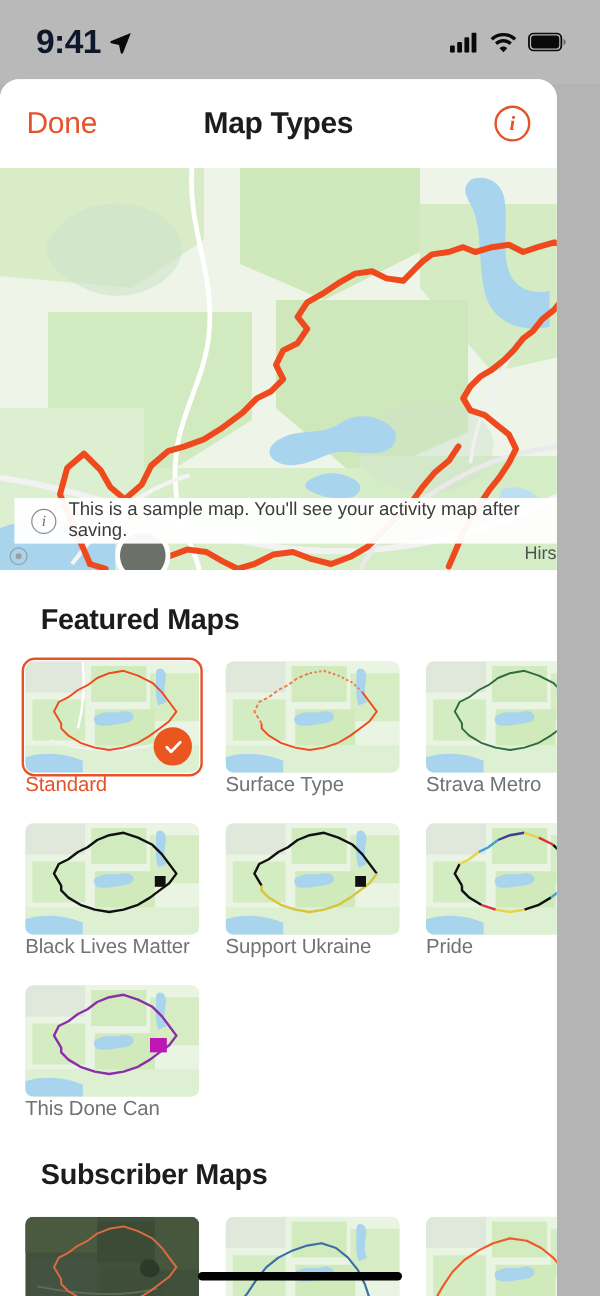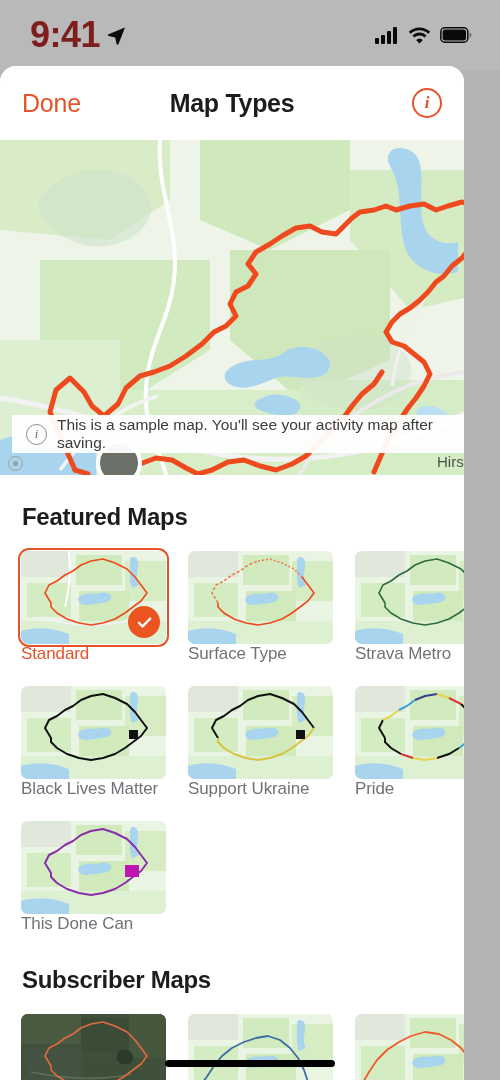--- a/index.html
+++ b/index.html
@@ -12,21 +12,21 @@
   }
 
   
   .status-bar {
     position:absolute; top:0; left:0; width:500px; height:70px;
     background:#b9b9b9;
     display:flex; align-items:center; justify-content:space-between;
     padding:0 28px 0 30px;
   }
   .status-left { display:flex; align-items:center; gap:7px; }
-  .status-time { font-size:36px; font-weight:700; color:#7f1d1d; letter-spacing:-0.5px; }
+  .status-time { font-size:28px; font-weight:700; color:#0f172a; letter-spacing:-0.5px; }
   .loc-arrow { display:block; }
   .status-right { display:flex; align-items:center; gap:9px; }
 
   
   .sheet {
     position:absolute; top:66px; left:0; width:464px; height:1014px;
     background:#ffffff;
     border-radius:16px 16px 0 0;
     overflow:hidden;
   }
@@ -82,21 +82,21 @@
     position:absolute; left:8px; bottom:4px; width:15px; height:15px;
     border:1.5px solid #9aa0a0; border-radius:50%;
     display:flex; align-items:center; justify-content:center;
   }
   .map-compass i { width:5px; height:5px; border-radius:50%; background:#9aa0a0; display:block; }
 
   
   .content { padding:0 0 0 0; background:#fff; }
   .section-title {
     font-size:24px; font-weight:700; color:#1c1c1e;
-    padding:28px 0 20px 22px; letter-spacing:-0.3px;
+    padding:28px 0 20px 22px; letter-spacing:-0.3px;margin-left:12px;
   }
   .grid {
     display:grid; grid-template-columns:repeat(3, 145px);
     gap:22px 22px; padding:0 0 0 21px;
   }
   .tile { width:145px; cursor:pointer; }
   .thumb {
     width:145px; height:93px; border-radius:7px; overflow:hidden;
     position:relative; background:#e9f2e2;
   }

